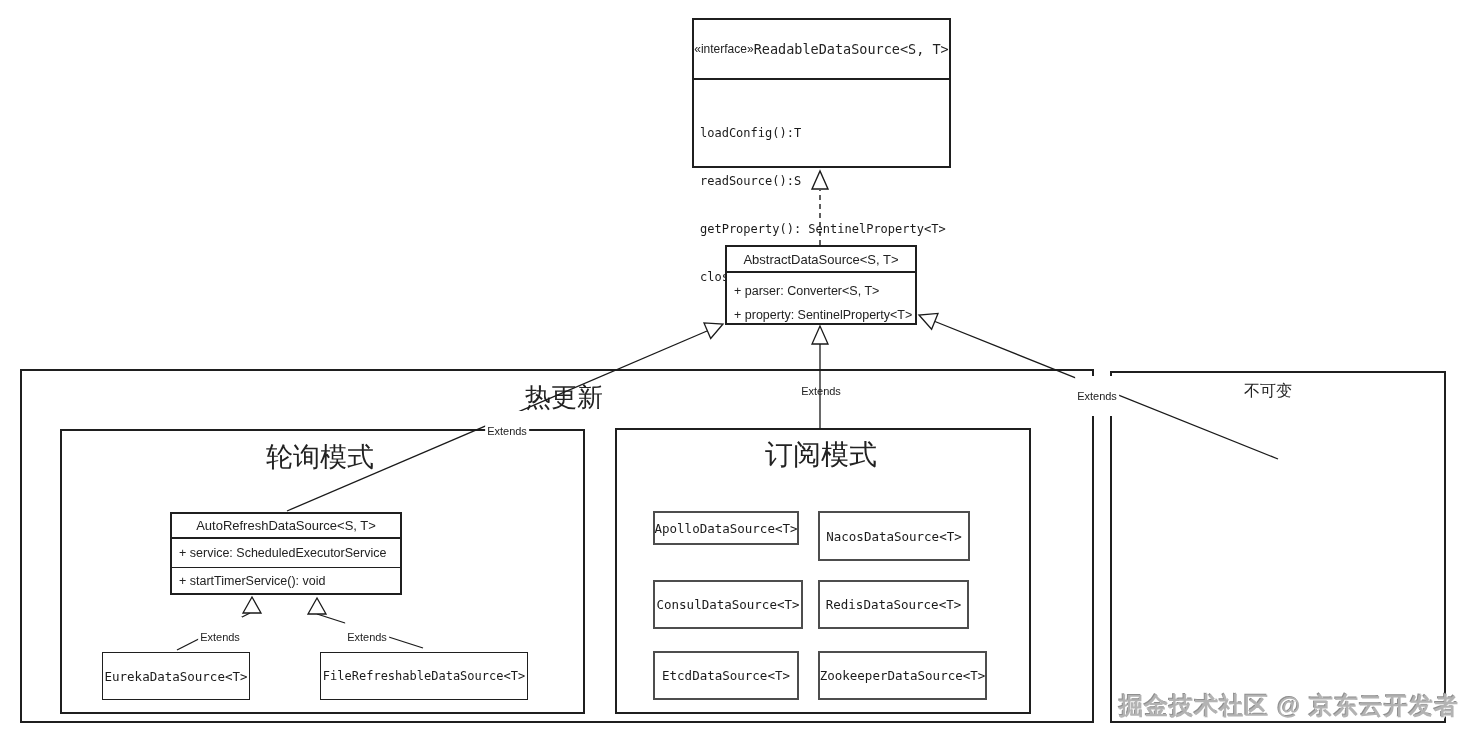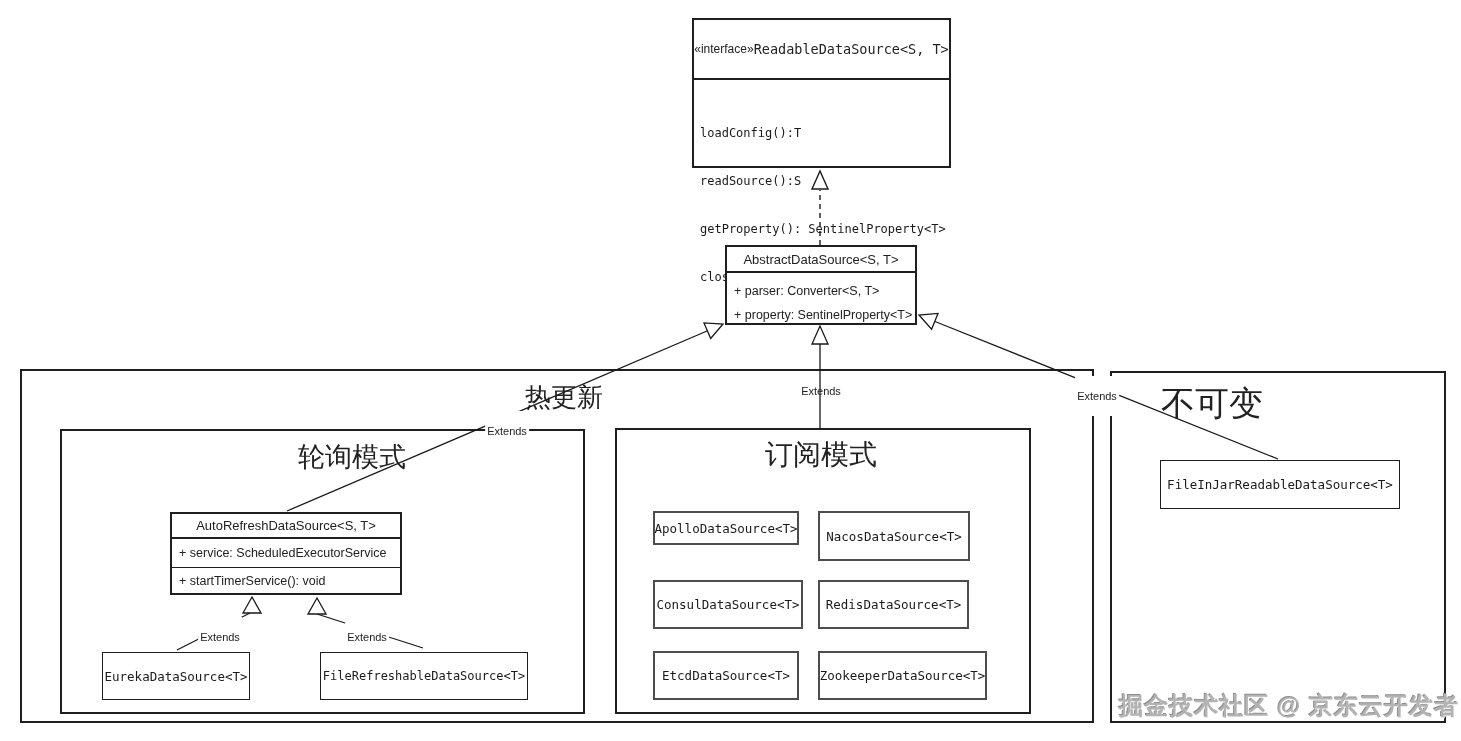--- a/index.html
+++ b/index.html
@@ -40,27 +40,27 @@
 </style>
 </head>
 <body>
 
 <div id="canvas">
 
   <div class="group-box" style="left:20px;top:369px;width:1070px;height:350px;"></div>
   <div class="group-label" style="left:564px;top:380px;font-size:26px;">热更新</div>
 
   <div class="group-box" style="left:60px;top:429px;width:521px;height:281px;"></div>
-  <div class="group-label" style="left:320px;top:439px;font-size:27px;margin-left:32px;">轮询模式</div>
+  <div class="group-label" style="left:320px;top:439px;font-size:27px;">轮询模式</div>
 
   <div class="group-box" style="left:615px;top:428px;width:412px;height:282px;"></div>
   <div class="group-label" style="left:821px;top:436px;font-size:28px;">订阅模式</div>
 
   <div class="group-box" style="left:1110px;top:371px;width:332px;height:348px;"></div>
-  <div class="group-label" style="left:1212px;top:381px;font-size:34px;">不可变</div>
+  <div class="group-label" style="left:1268px;top:381px;font-size:16px;">不可变</div>
 
   <svg class="overlay" width="1461" height="741" viewBox="0 0 1461 741">
 
     <line x1="820" y1="245" x2="820" y2="190" stroke="#1a1a1a" stroke-width="1.4" stroke-dasharray="5,4"></line>
     <polygon points="820,171 812,189 828,189" fill="#fff" stroke="#1a1a1a" stroke-width="1.4"></polygon>
 
     <line x1="287" y1="511" x2="707" y2="331" stroke="#1a1a1a" stroke-width="1.3"></line>
     <polygon points="723,324 710.7,338.5 704,322.9" fill="#fff" stroke="#1a1a1a" stroke-width="1.3"></polygon>
 
     <line x1="820" y1="429" x2="820" y2="344" stroke="#1a1a1a" stroke-width="1.3"></line>
@@ -116,17 +116,16 @@
   <div class="cls-small mono" style="left:102px;top:652px;width:148px;height:48px;">EurekaDataSource&lt;T&gt;</div>
   <div class="cls-small mono tight" style="left:320px;top:652px;width:208px;height:48px;">FileRefreshableDataSource&lt;T&gt;</div>
 
   <div class="cls-small sub-item mono" style="left:653px;top:511px;width:146px;height:34px;">ApolloDataSource&lt;T&gt;</div>
   <div class="cls-small sub-item mono" style="left:653px;top:580px;width:150px;height:49px;">ConsulDataSource&lt;T&gt;</div>
   <div class="cls-small sub-item mono" style="left:818px;top:511px;width:152px;height:50px;">NacosDataSource&lt;T&gt;</div>
   <div class="cls-small sub-item mono" style="left:818px;top:580px;width:151px;height:49px;">RedisDataSource&lt;T&gt;</div>
   <div class="cls-small sub-item mono" style="left:653px;top:651px;width:146px;height:49px;">EtcdDataSource&lt;T&gt;</div>
   <div class="cls-small sub-item mono" style="left:818px;top:651px;width:169px;height:49px;">ZookeeperDataSource&lt;T&gt;</div>
 
-  <div class="cls-small mono" style="left:1160px;top:460px;width:240px;height:49px;">FileInJarReadableDataSource&lt;T&gt;</div>
 
   <div class="watermark">掘金技术社区 @ 京东云开发者</div>
 
 </div>
 
 </body></html>

